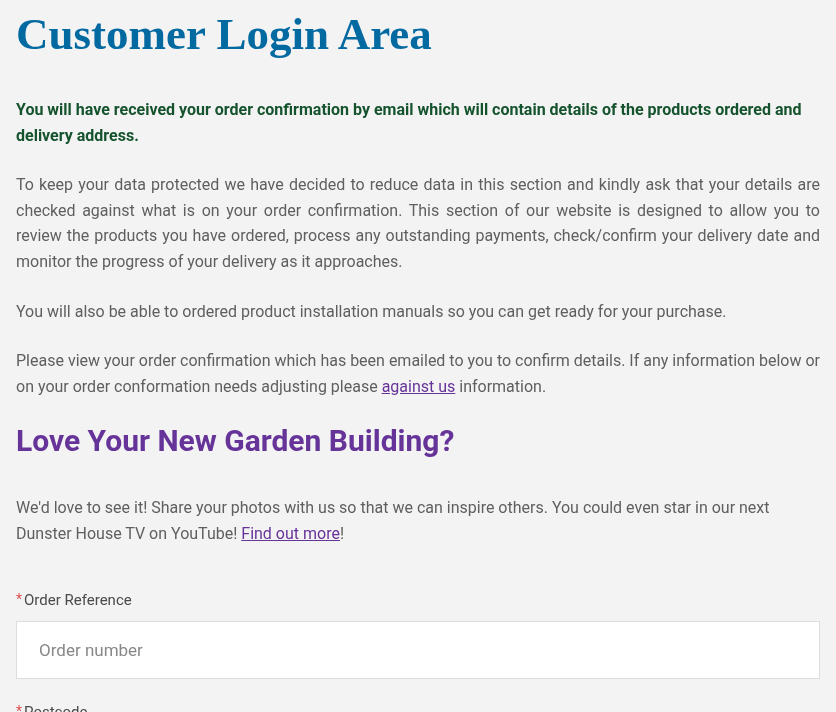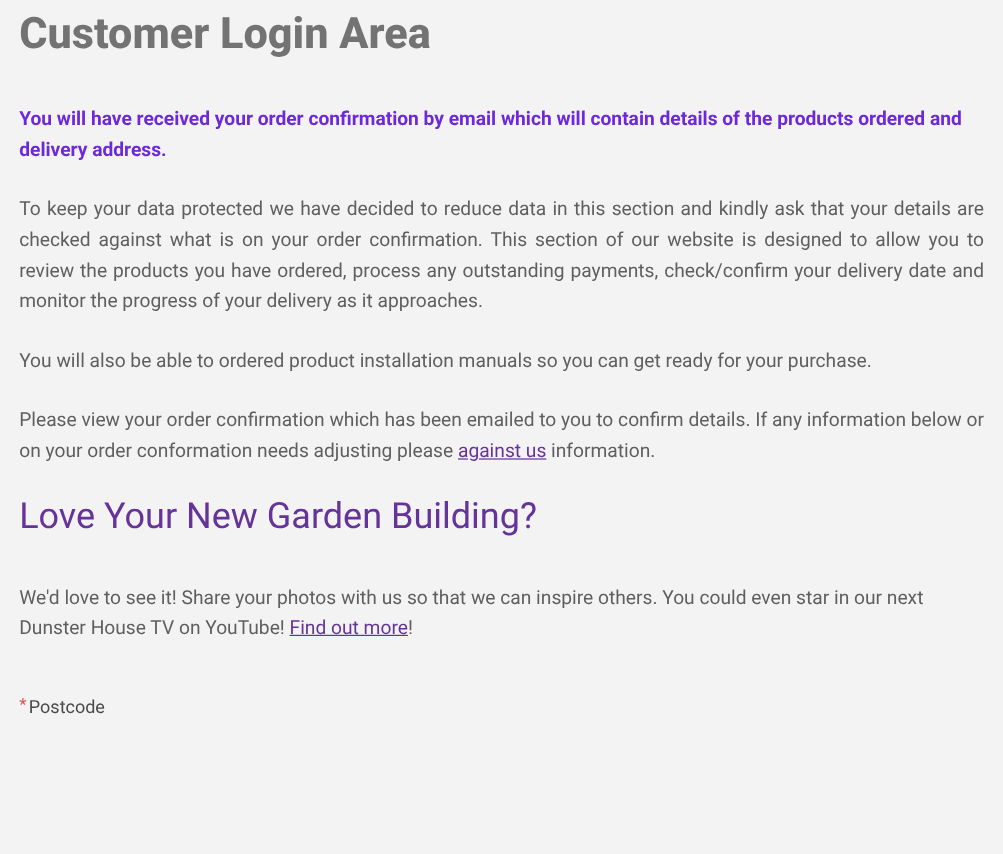--- a/index.html
+++ b/index.html
@@ -8,42 +8,43 @@
       padding: 0;
     }
     body {
       font-family: -apple-system, BlinkMacSystemFont, "Segoe UI", Roboto, "Helvetica Neue", Arial, sans-serif;
       background-color: #f3f3f3;
       color: #5f5f5f;
       padding: 7px 16px 16px 16px;
       width: 836px;
     }
     h1 {
-      font-size: 36px;
+      font-size: 45px;
       font-weight: 800;
-      color: #737373;
+      color: #0369a1;
       margin-bottom: 36px;
       line-height: 1.2;
+      font-family: Liberation Serif, serif;
     }
     h2 {
       font-size: 30px;
-      font-weight: 400;
+      font-weight: 700;
       color: #663399;
       margin-bottom: 36px;
       line-height: 1.2;
     }
     p {
       font-size: 16px;
       line-height: 1.6;
       color: #5f5f5f;
       margin-bottom: 24px;
     }
     p.intro {
       font-weight: 700;
-      color: #6d28d9;
+      color: #14532d;
     }
     p.justified {
       text-align: justify;
     }
     a {
       color: #663399;
       text-decoration: underline;
     }
     .form-group {
       margin-bottom: 24px;
@@ -91,20 +92,26 @@
   <span>Please view your order confirmation which has been emailed to you to confirm details. If any information below or on your order conformation needs adjusting please </span><a href="#">against us</a><span> information.</span>
 </p>
 
 <h2>Love Your New Garden Building?</h2>
 
 <p>
   <span>We'd love to see it! Share your photos with us so that we can inspire others. You could even star in our next Dunster House TV on YouTube! </span><a href="#">Find out more</a><span>!</span>
 </p>
 
 <div class="form-section">
+  <div class="form-group">
+    <label class="form-label">
+      <span class="required">*</span><span>Order Reference</span>
+    </label>
+    <input type="text" class="form-input" placeholder="Order number" style="">
+  </div>
 
   <div class="form-group">
     <label class="form-label">
       <span class="required">*</span><span>Postcode</span>
     </label>
 
   </div>
 </div>
 
 </body></html>

